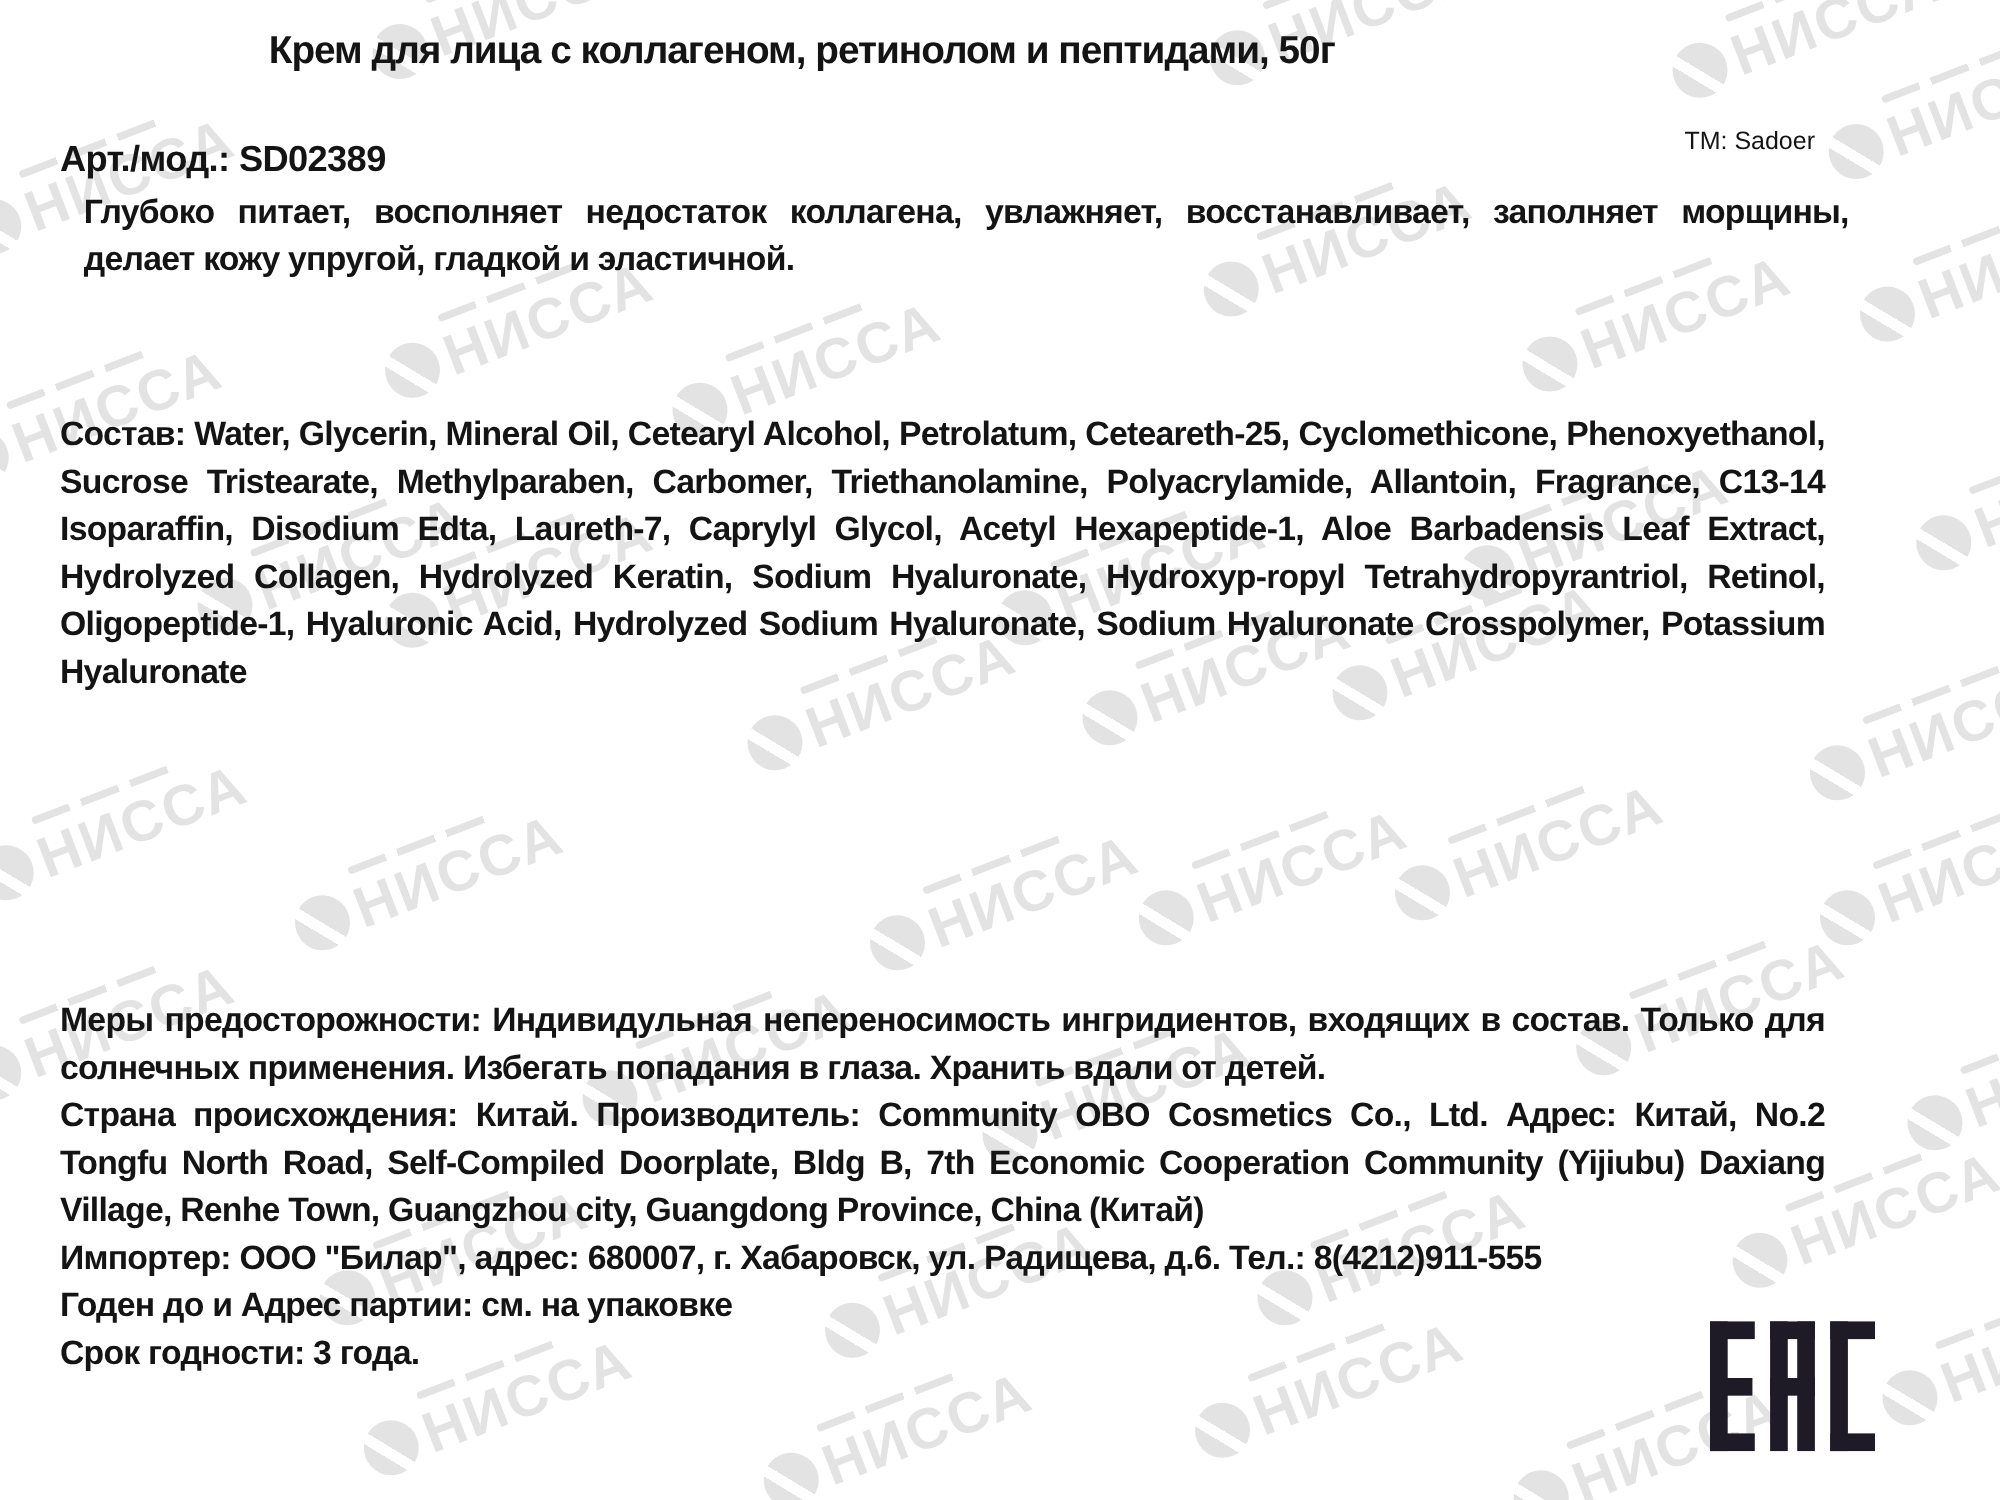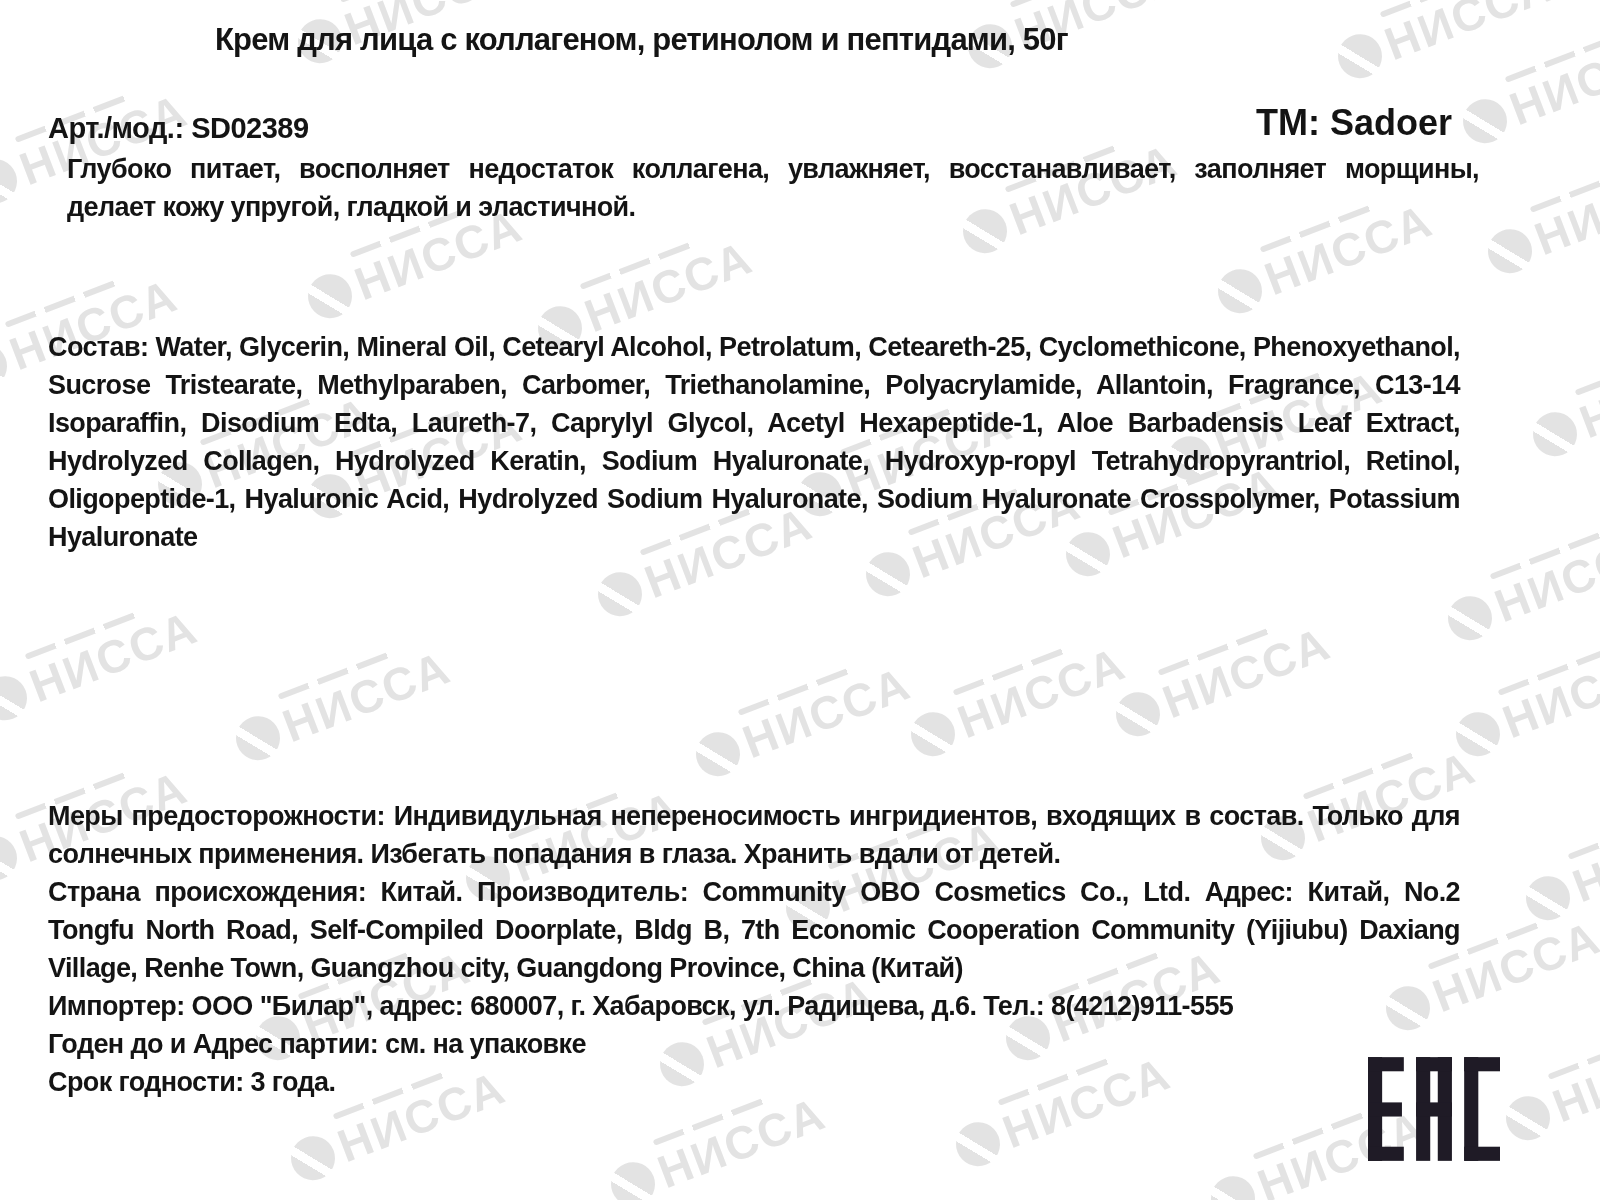--- a/index.html
+++ b/index.html
@@ -56,22 +56,22 @@
     white-space: nowrap;
   }
   #art-line {
     left: 48px; top: 112px;
     font-size: 29px;
     font-weight: 700;
     letter-spacing: -0.5px;
   }
   #tm-line {
     right: 148px; top: 102px;
-    font-size: 36px;
-    font-weight: 700;
+    font-size: 20px;
+    font-weight: 400;
     margin-left: 40px;
   }
   .para {
     left: 48px;
     width: 1412px;
     font-size: 27px;
     font-weight: 700;
     line-height: 38px;
     letter-spacing: -0.6px;
     text-align: justify;

